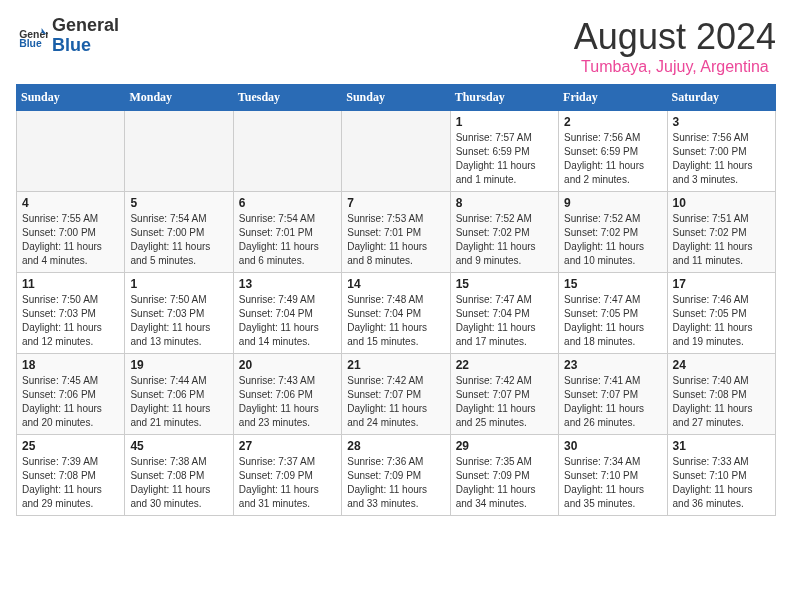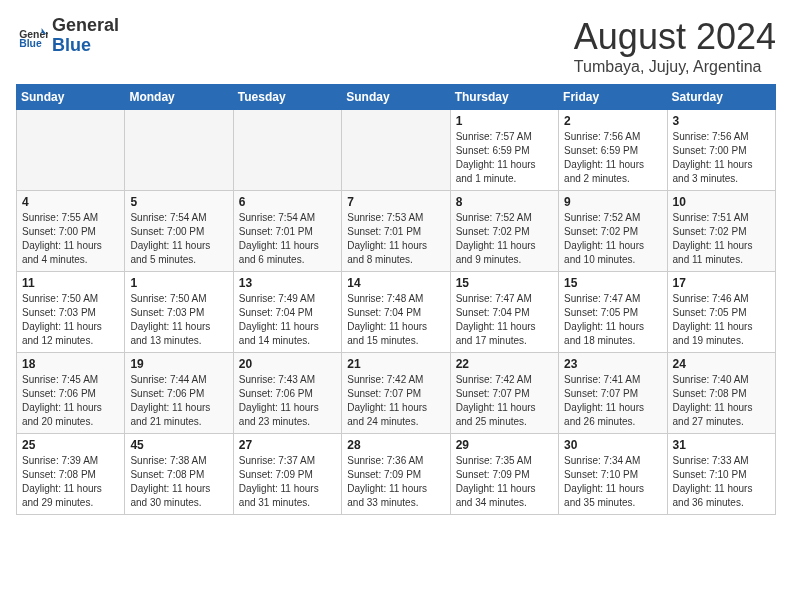--- a/index.html
+++ b/index.html
@@ -28,44 +28,45 @@
       line-height: 1.1;
     }
     .logo-text span {
       color: #1a5fa8;
     }
     .logo-icon {
       width: 32px;
       height: 32px;
     }
     .title-block {
-      text-align: left;
+      text-align: center;
     }
     .month-title {
       font-size: 36px;
       font-weight: normal;
       color: #333;
     }
     .location-title {
       font-size: 16px;
-      color: #404040;
+      color: #ec4899;
     }
     table {
       width: 100%;
       border-collapse: collapse;
       font-size: 10.5px;
     }
     th {
       background-color: #2a6bb5;
       color: #fff;
       padding: 5px 4px;
       text-align: left;
       font-size: 12px;
       font-weight: bold;
       border: 1px solid #2a6bb5;
+      font-family: Liberation Serif, serif;
     }
     td {
       border: 1px solid #ccc;
       padding: 4px 5px;
       vertical-align: top;
       width: calc(100% / 7);
       height: 80px;
       background: #fff;
     }
     td.empty {

